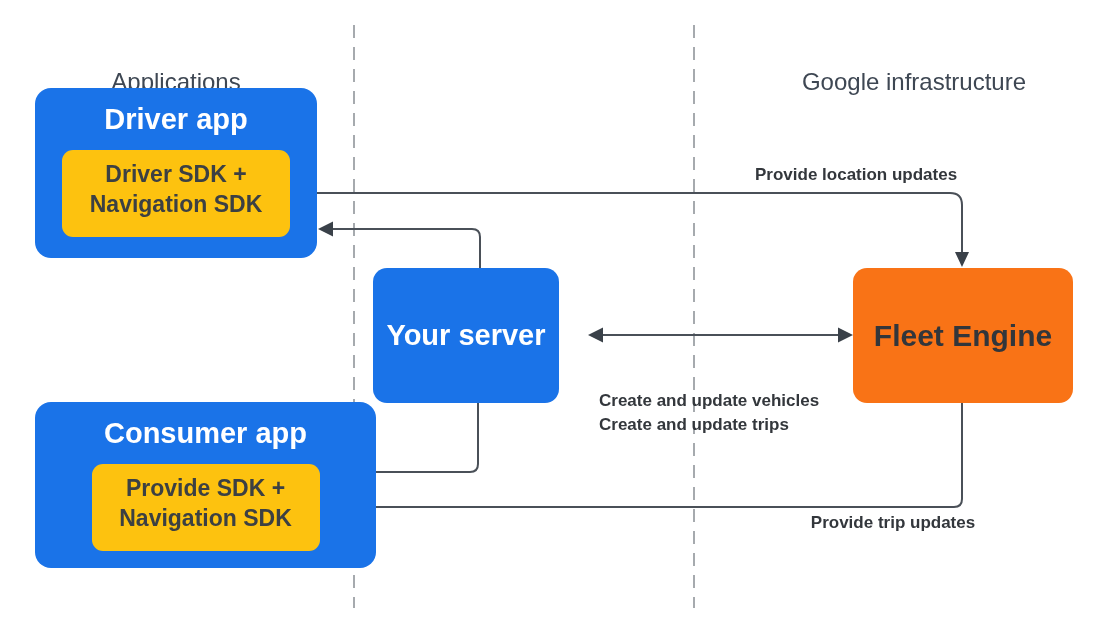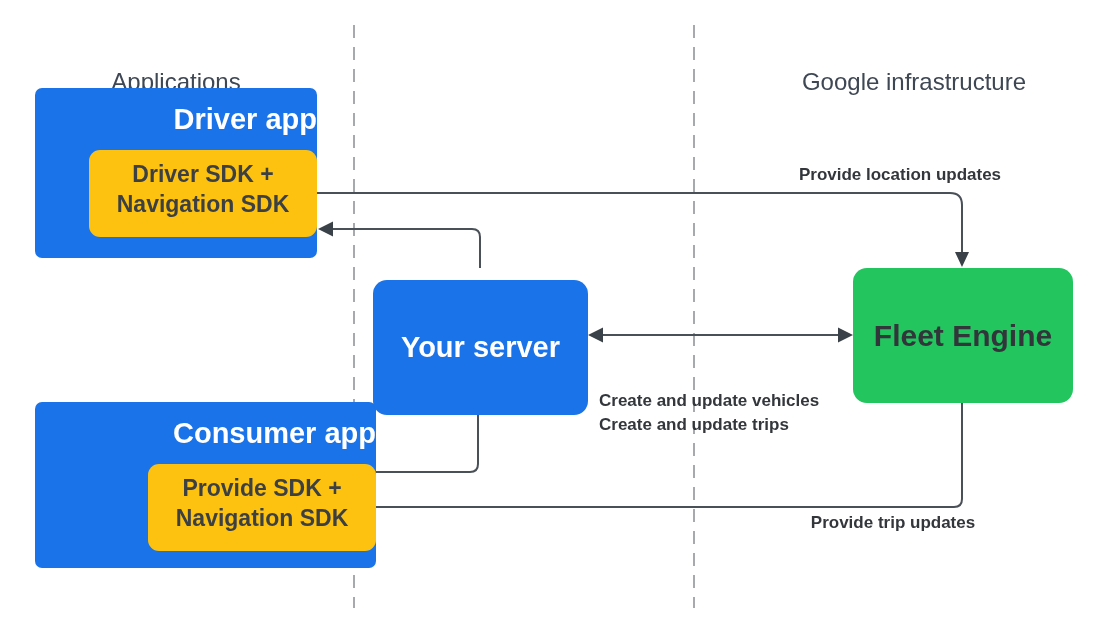--- a/index.html
+++ b/index.html
@@ -21,22 +21,22 @@
   #hdr-google { left: 716px; width: 396px; }
 
   
   #edges { position: absolute; left: 0; top: 0; width: 1103px; height: 635px; }
   .edge { stroke: #4a5058; stroke-width: 2; fill: none; }
   .edge-head { fill: #3a4149; stroke: none; }
   .divider { stroke: #a6aaae; stroke-width: 2; stroke-dasharray: 13 9; }
 
   
   .app-box {
-    position: absolute; background: #1a73e8; border-radius: 7px;
-    display: flex; flex-direction: column; align-items: flex-end;
+    position: absolute; background: #1a73e8; border-radius: 16px;
+    display: flex; flex-direction: column; align-items: center;
   }
   #driver-app   { left: 35px; top: 88px;  width: 282px; height: 170px; }
   #consumer-app { left: 35px; top: 402px; width: 341px; height: 166px; }
   .app-title {
     color: #ffffff; font-weight: 700; font-size: 29px;
     line-height: 62px; height: 62px; text-align: center; white-space: nowrap;
   }
   .sdk-box {
     width: 228px; background: #fdc20f; border-radius: 11px;
     padding: 9px 4px 18px 4px; text-align: center;
@@ -45,34 +45,34 @@
     display: block; color: #3c4043; font-weight: 700;
     font-size: 23px; line-height: 30px; white-space: nowrap;
   }
 
   .plain-box {
     position: absolute; border-radius: 14px;
     display: flex; align-items: center; justify-content: center;
     font-weight: 700; font-size: 29px; white-space: nowrap;
   }
   #your-server {
-    left: 373px; top: 280px; width: 215px; height: 135px;
+    left: 373px; top: 268px; width: 186px; height: 135px;
     background: #1a73e8; color: #ffffff;
   }
   #fleet-engine {
     left: 853px; top: 268px; width: 220px; height: 135px;
-    background: #22c55e; color: #32363b; font-size: 30px;
+    background: #f97316; color: #32363b; font-size: 30px;
   }
 
   
   .edge-label {
     position: absolute; font-weight: 700; font-size: 17px; color: #33373c;
     white-space: nowrap; line-height: 24px;
   }
-  #lbl-location { left: 755px; top: 163px; width: 290px; text-align: center; }
+  #lbl-location { left: 755px; top: 163px; width: 290px; }
   #lbl-create   { left: 599px; top: 349px; text-align: left; margin-top: 40px; }
   #lbl-progress { left: 757px; top: 511px; width: 272px; text-align: center; }
 </style>
 </head>
 <body>
 
 <div id="canvas">
 
   <div class="col-header" id="hdr-apps">Applications</div>
   <div class="col-header" id="hdr-google">Google infrastructure</div>

